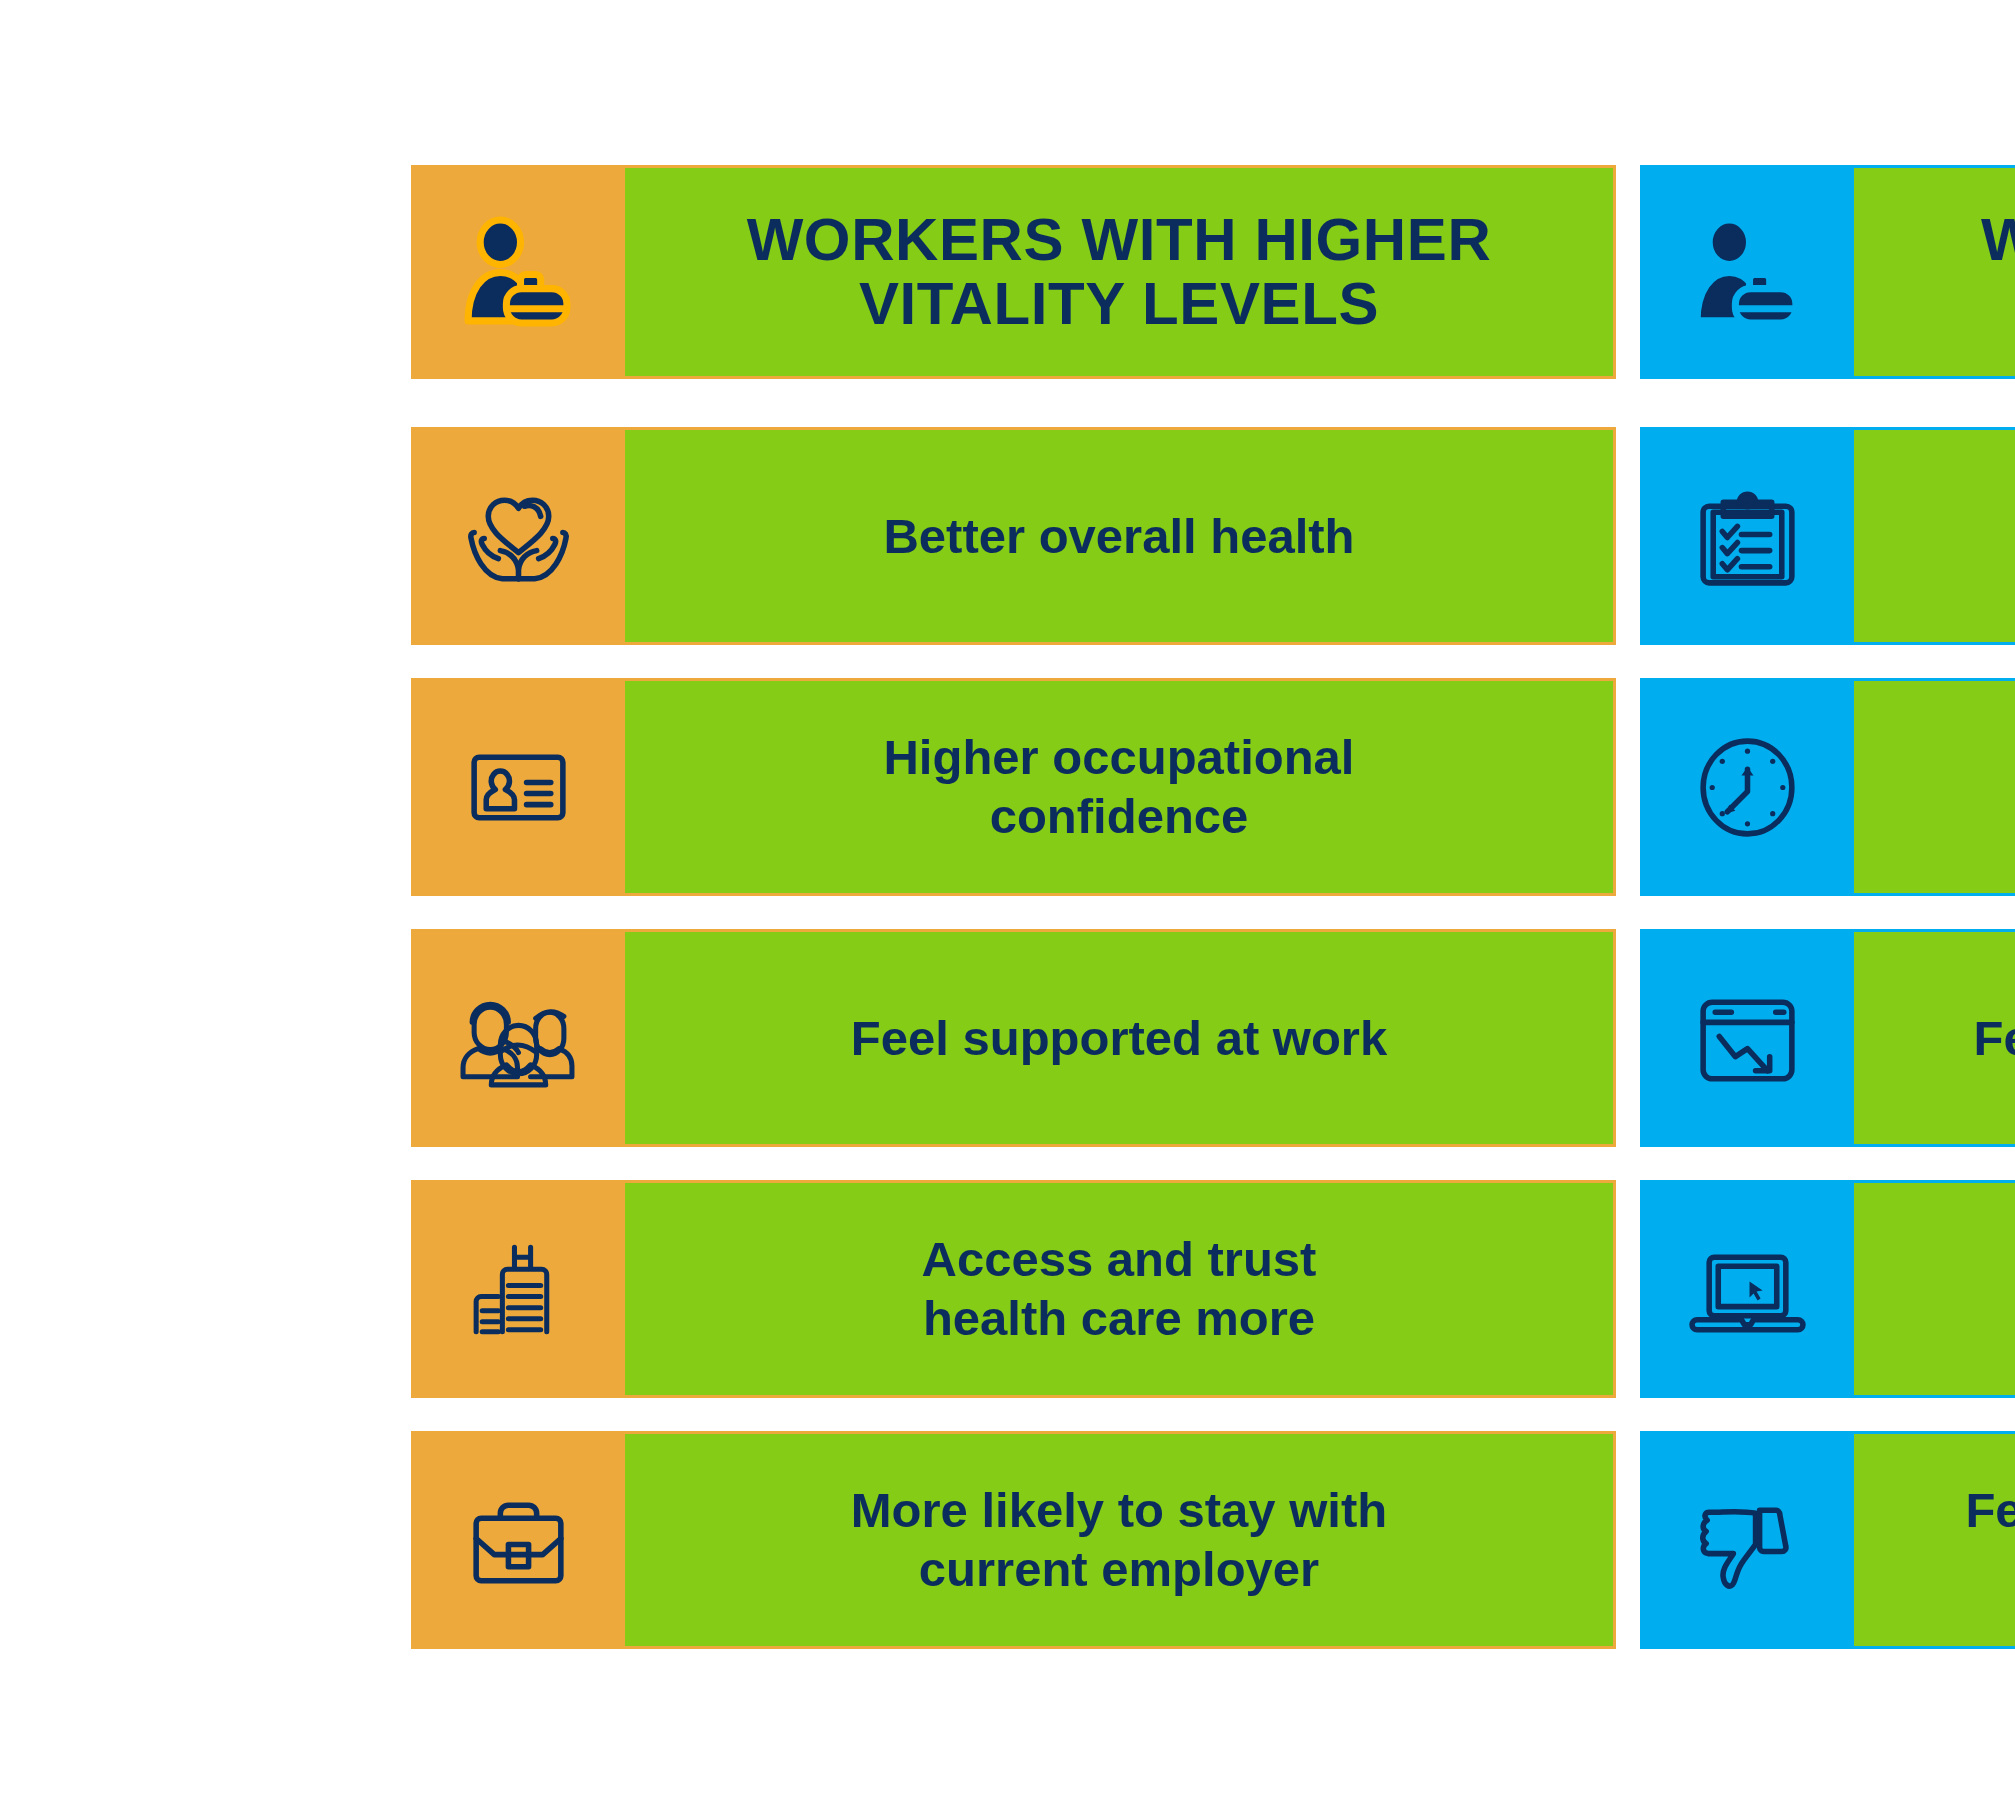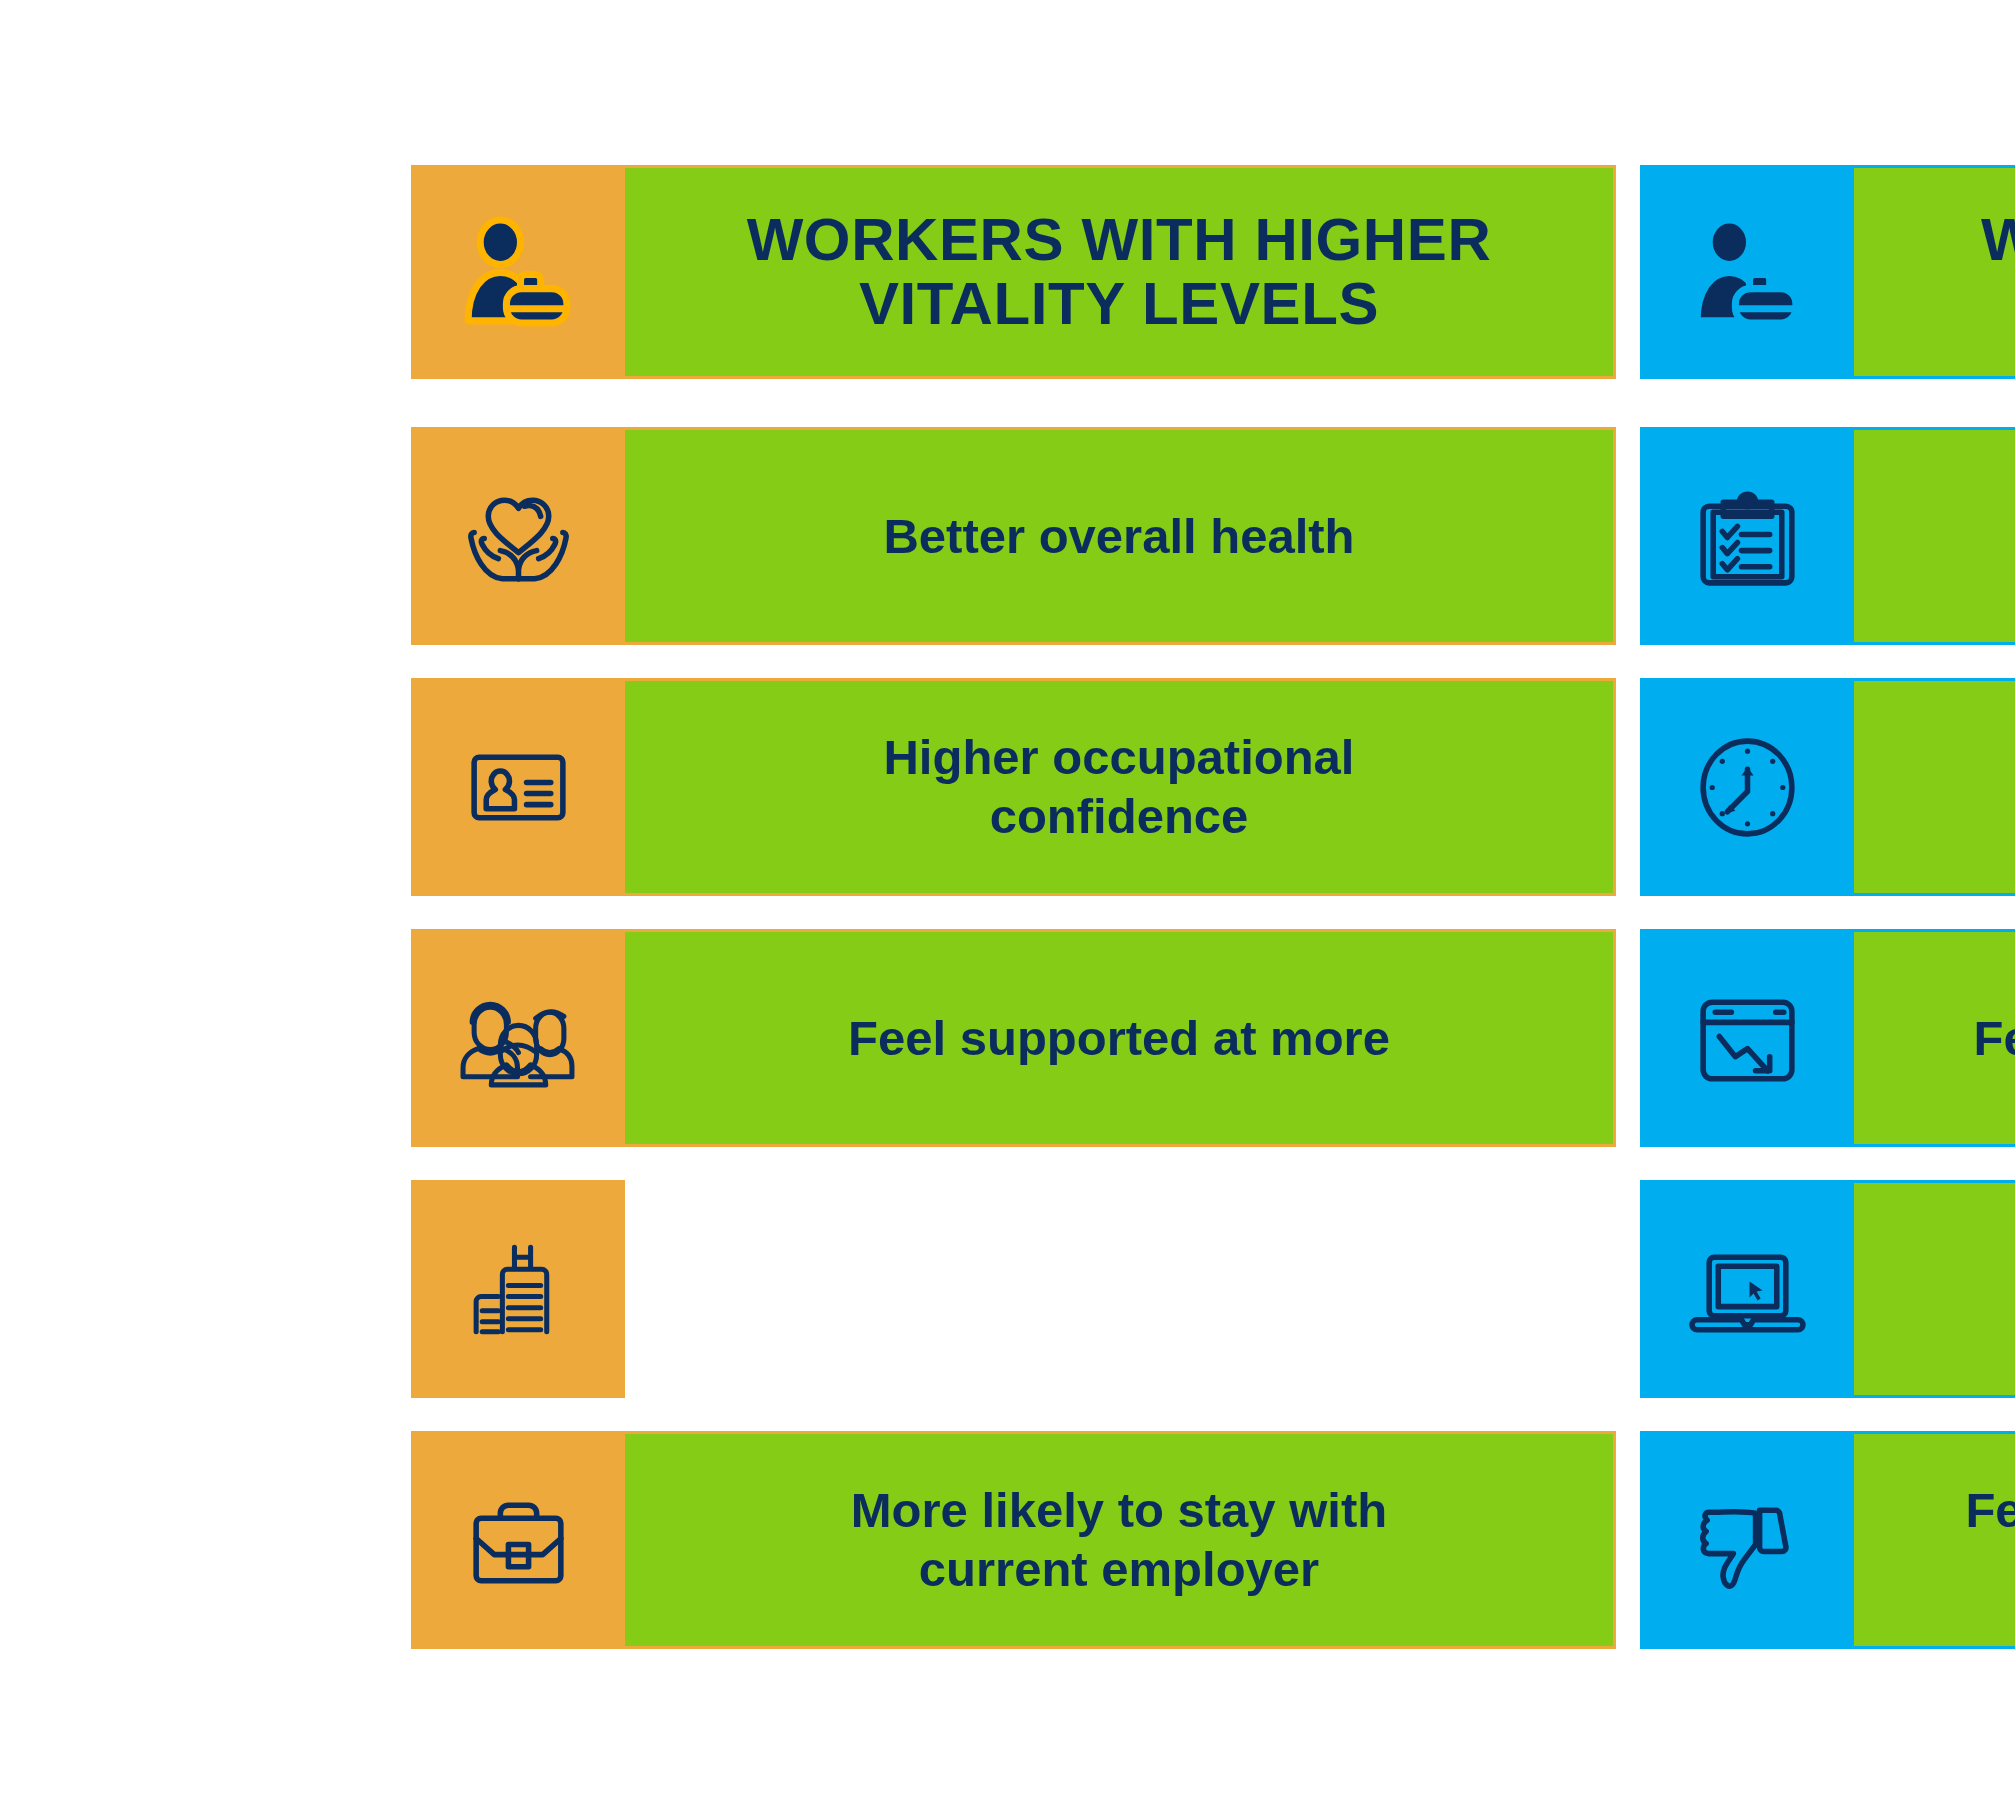--- a/index.html
+++ b/index.html
@@ -164,37 +164,41 @@
               <path d="M20 70 q12 9 24 0 c9 3 15 10 15 19 v9 H5 v-9 c0-9 6-16 15-19 Z"></path>
               <path d="M44 62 q12 4 16 12"></path>
               <path d="M42 66 a18 19 0 1 1 36 0 v10 a18 19 0 0 1 -36 0 Z"></path>
               <path d="M44 72 q16 -12 34 2"></path>
               <path d="M48 86 q12 14 24 0 c9 4 15 11 15 20 H33 c0-9 6-16 15-20 Z"></path>
             </g>
           </svg>
         </span>
       </div>
       <div class="text-cell">
-        <div class="item-label">Feel supported at more</div>
+        <div class="item-label">Feel supported at work</div>
       </div>
     </div>
 
     <div class="row item-row">
       <div class="icon-cell">
         <span class="glyph">
           <svg width="121" height="121" viewBox="0 0 120 120">
             <g fill="none" stroke="#0A2D5E" stroke-width="5" stroke-linecap="round" stroke-linejoin="round">
               <path d="M56 18 v20 M72 18 v20 M56 28 h16"></path>
               <path d="M44 102 V45 a5 5 0 0 1 5 -5 h34 a5 5 0 0 1 5 5 v57"></path>
               <path d="M18 102 V72 a5 5 0 0 1 5 -5 h17"></path>
               <path d="M50 56 h32 M50 67 h32 M50 78 h32 M50 89 h32 M50 100 h32"></path>
               <path d="M24 81 h16 M24 92 h16 M24 102 h16"></path>
             </g>
           </svg>
         </span>
+      </div>
+      <div class="text-cell">
+        <div class="item-label">Access and trust
+health care more</div>
       </div>
     </div>
 
     <div class="row item-row">
       <div class="icon-cell">
         <span class="glyph">
           <svg width="121" height="121" viewBox="0 0 120 120">
             <g fill="none" stroke="#0A2D5E" stroke-width="5.5" stroke-linecap="round" stroke-linejoin="round">
               <path d="M42 38 v-5 a8 8 0 0 1 8 -8 h20 a8 8 0 0 1 8 8 v5"></path>
               <rect x="18" y="38" width="84" height="62" rx="5"></rect>

